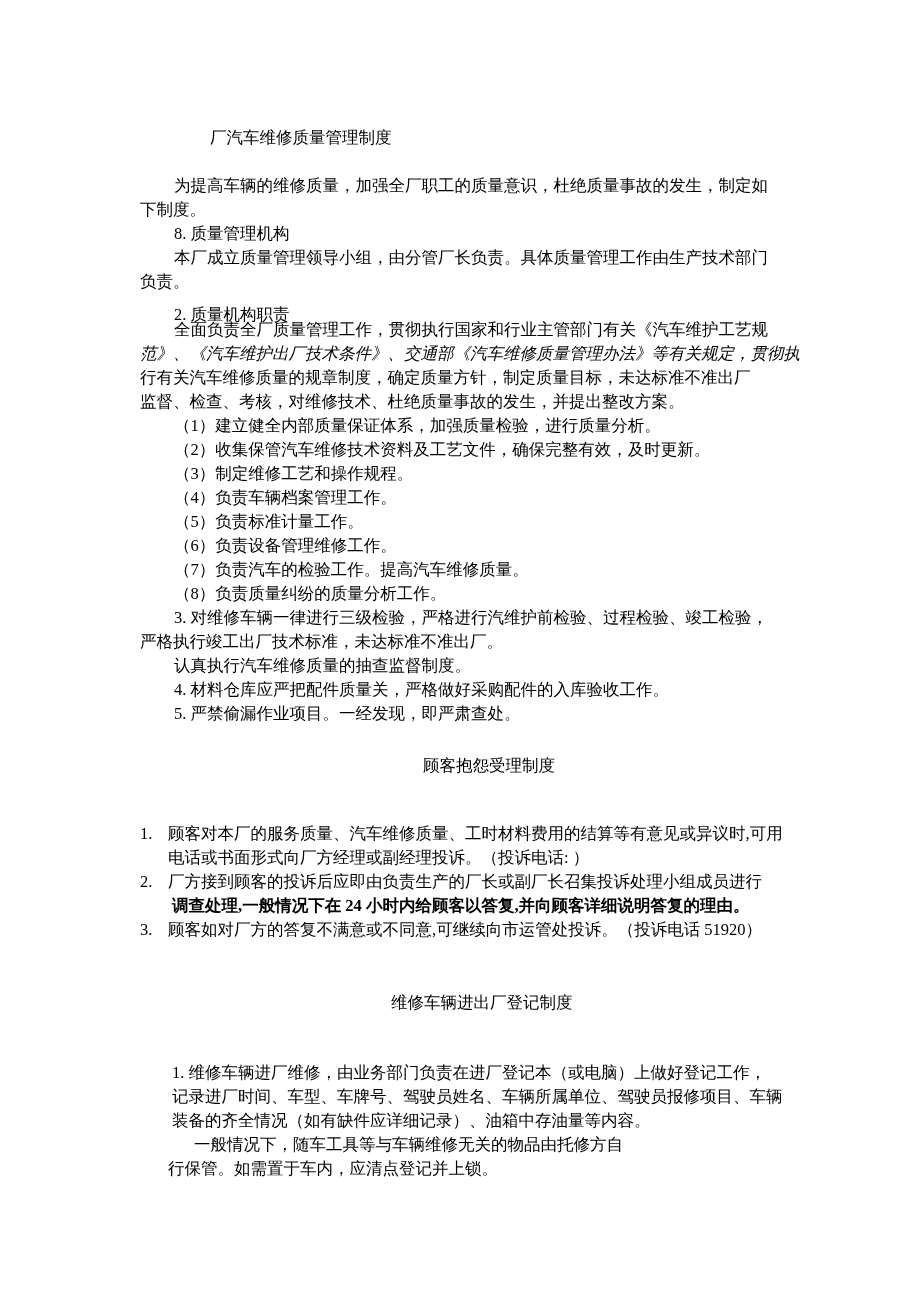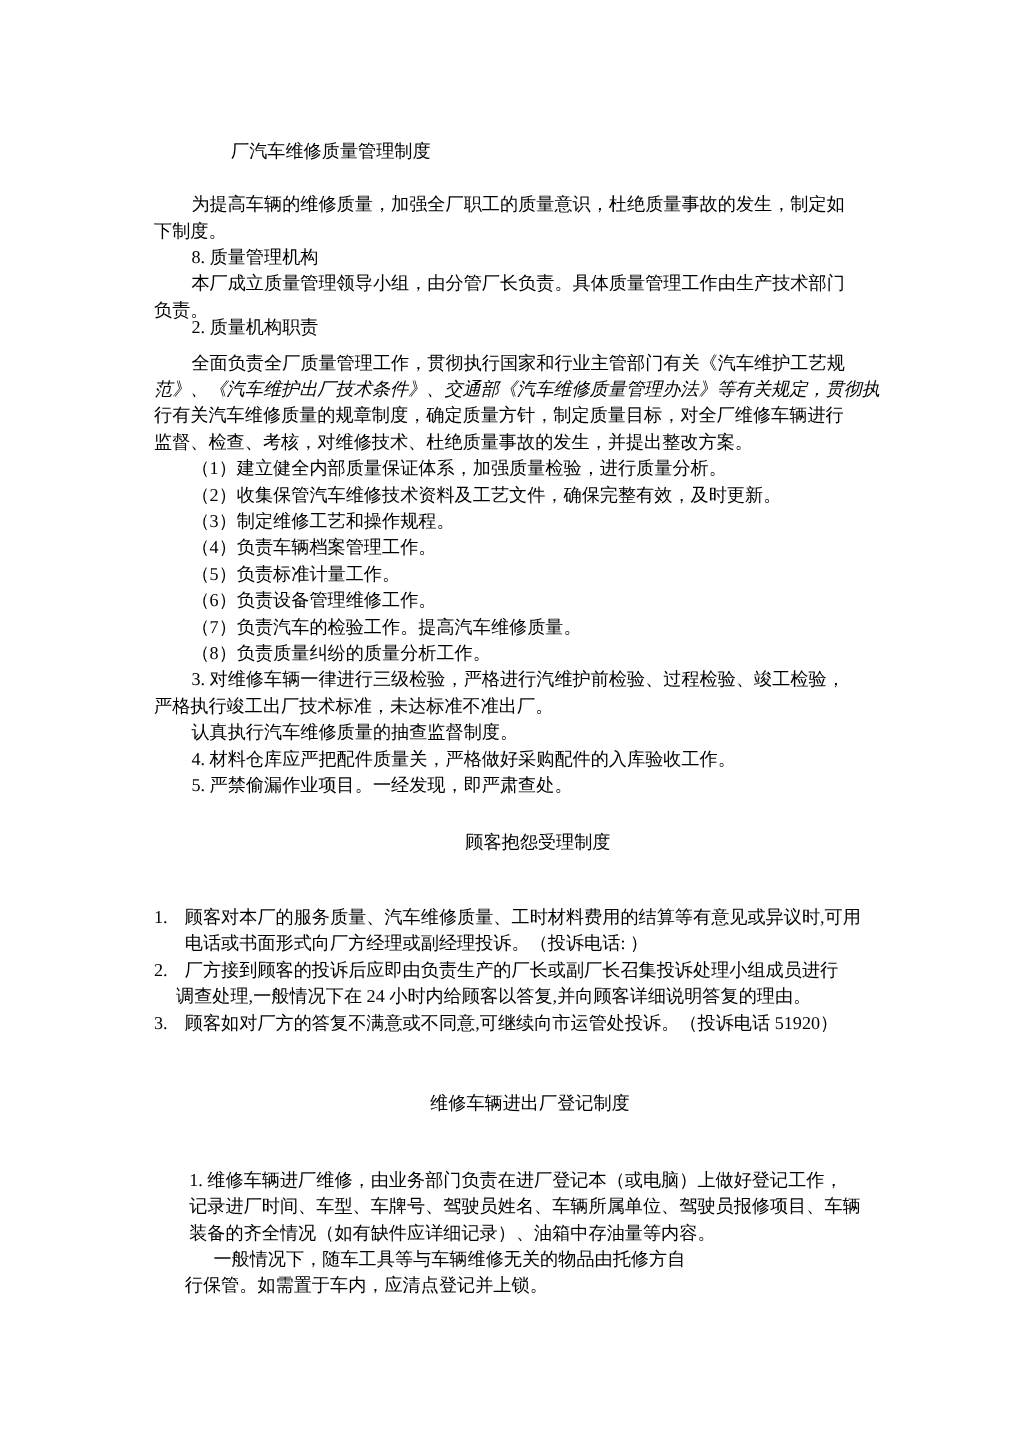--- a/index.html
+++ b/index.html
@@ -14,24 +14,24 @@
 </head>
 <body>
 
 <div class="title" style="left:210px; top:126px;">厂汽车维修质量管理制度</div>
 
 <div class="ln" style="left:174px; top:174px;">为提高车辆的维修质量，加强全厂职工的质量意识，杜绝质量事故的发生，制定如</div>
 <div class="ln" style="left:140px; top:198px;">下制度。</div>
 <div class="ln" style="left:174px; top:222px;">8. 质量管理机构</div>
 <div class="ln" style="left:174px; top:246px;">本厂成立质量管理领导小组，由分管厂长负责。具体质量管理工作由生产技术部门</div>
 <div class="ln" style="left:140px; top:270px;">负责。</div>
-<div class="ln" style="left:174px; top:286px;text-align:right;">2. 质量机构职责</div>
+<div class="ln" style="left:174px; top:303px;text-align:right;">2. 质量机构职责</div>
 <div class="ln" style="left:174px; top:318px;">全面负责全厂质量管理工作，贯彻执行国家和行业主管部门有关《汽车维护工艺规</div>
 <div class="ln" style="left:140px; top:342px;font-style:italic;">范》、《汽车维护出厂技术条件》、交通部《汽车维修质量管理办法》等有关规定，贯彻执</div>
-<div class="ln" style="left:140px; top:366px;">行有关汽车维修质量的规章制度，确定质量方针，制定质量目标，对全厂维修车辆进行</div>
+<div class="ln" style="left:140px; top:366px;">行有关汽车维修质量的规章制度，确定质量方针，制定质量目标，未达标准不准出厂</div>
 <div class="ln" style="left:140px; top:390px;">监督、检查、考核，对维修技术、杜绝质量事故的发生，并提出整改方案。</div>
 
 <div class="ln" style="left:174px; top:414px;">（1）建立健全内部质量保证体系，加强质量检验，进行质量分析。</div>
 <div class="ln" style="left:174px; top:438px;">（2）收集保管汽车维修技术资料及工艺文件，确保完整有效，及时更新。</div>
 <div class="ln" style="left:174px; top:462px;">（3）制定维修工艺和操作规程。</div>
 <div class="ln" style="left:174px; top:486px;">（4）负责车辆档案管理工作。</div>
 <div class="ln" style="left:174px; top:510px;">（5）负责标准计量工作。</div>
 <div class="ln" style="left:174px; top:534px;">（6）负责设备管理维修工作。</div>
 <div class="ln" style="left:174px; top:558px;">（7）负责汽车的检验工作。提高汽车维修质量。</div>
 <div class="ln" style="left:174px; top:582px;">（8）负责质量纠纷的质量分析工作。</div>
@@ -42,21 +42,21 @@
 <div class="ln" style="left:174px; top:678px;">4. 材料仓库应严把配件质量关，严格做好采购配件的入库验收工作。</div>
 <div class="ln" style="left:174px; top:702px;">5. 严禁偷漏作业项目。一经发现，即严肃查处。</div>
 
 <div class="title" style="left:423px; top:754px;">顾客抱怨受理制度</div>
 
 <div class="ln" style="left:140px; top:822px;">1.</div>
 <div class="ln" style="left:168px; top:822px;">顾客对本厂的服务质量、汽车维修质量、工时材料费用的结算等有意见或异议时,可用</div>
 <div class="ln" style="left:168px; top:846px;">电话或书面形式向厂方经理或副经理投诉。（投诉电话:                  ）</div>
 <div class="ln" style="left:140px; top:870px;">2.</div>
 <div class="ln" style="left:168px; top:870px;">厂方接到顾客的投诉后应即由负责生产的厂长或副厂长召集投诉处理小组成员进行</div>
-<div class="ln" style="left:160px; top:894px;">调查处理,一般情况下在 24 小时内给顾客以答复,并向顾客详细说明答复的理由。</div>
+<div class="ln" style="left:172px; top:894px;font-weight:bold;">调查处理,一般情况下在 24 小时内给顾客以答复,并向顾客详细说明答复的理由。</div>
 <div class="ln" style="left:140px; top:918px;">3.</div>
 <div class="ln" style="left:168px; top:918px;text-align:center;">顾客如对厂方的答复不满意或不同意,可继续向市运管处投诉。（投诉电话 51920）</div>
 
 <div class="title" style="left:391px; top:991px;">维修车辆进出厂登记制度</div>
 
 <div class="ln" style="left:172px; top:1061px;">1. 维修车辆进厂维修，由业务部门负责在进厂登记本（或电脑）上做好登记工作，</div>
 <div class="ln" style="left:172px; top:1085px;">记录进厂时间、车型、车牌号、驾驶员姓名、车辆所属单位、驾驶员报修项目、车辆</div>
 <div class="ln" style="left:172px; top:1109px;">装备的齐全情况（如有缺件应详细记录）、油箱中存油量等内容。</div>
 <div class="ln" style="left:194px; top:1133px;">一般情况下，随车工具等与车辆维修无关的物品由托修方自</div>
 <div class="ln" style="left:168px; top:1157px;">行保管。如需置于车内，应清点登记并上锁。</div>

